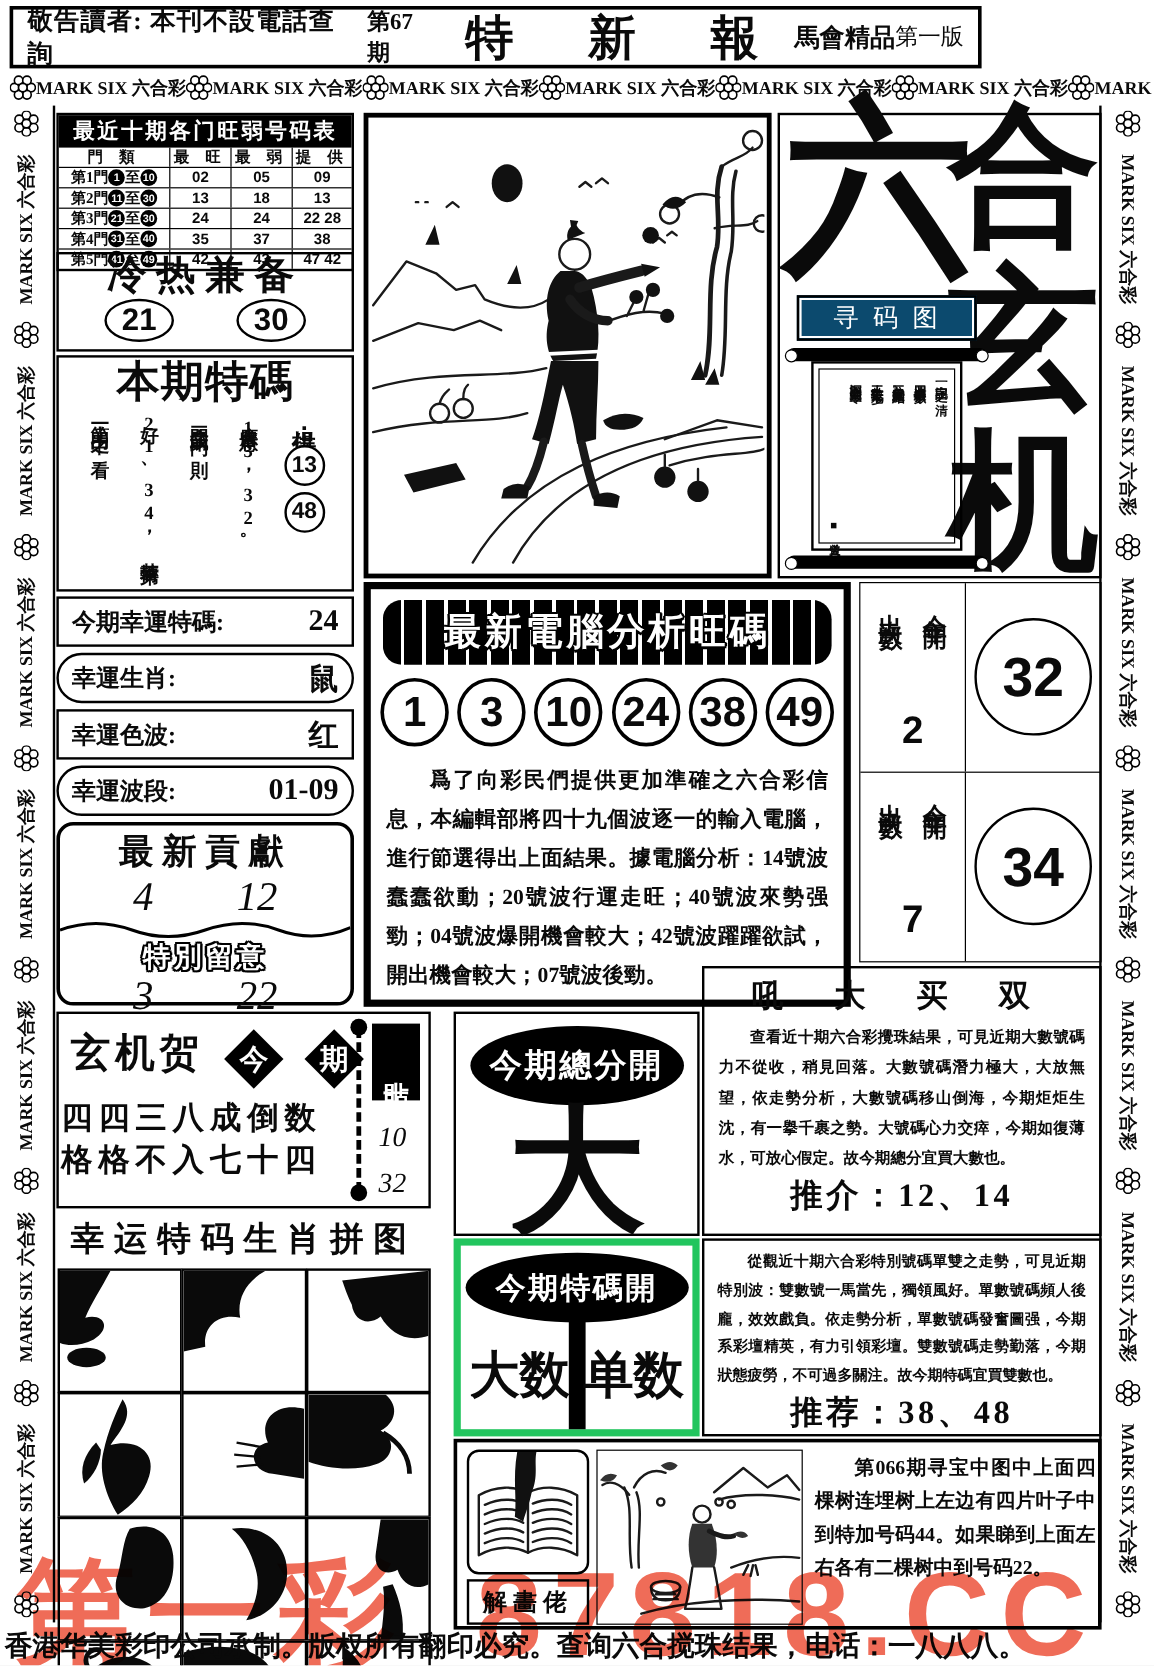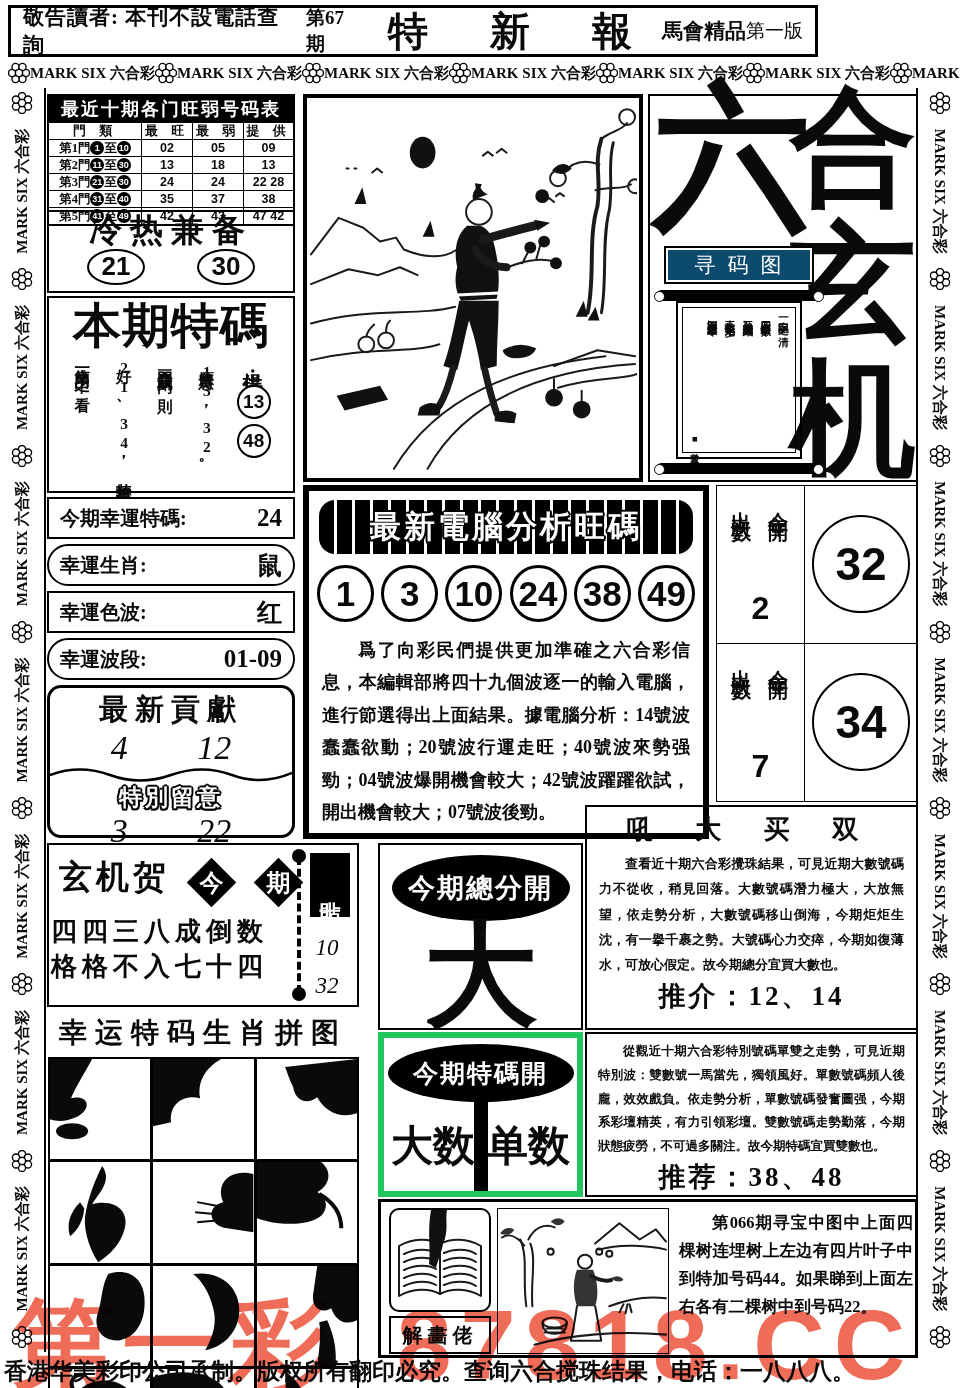--- a/index.html
+++ b/index.html
@@ -51,21 +51,21 @@
   .ht-head > div { font-size:13px; letter-spacing:5px; font-family:"Liberation Serif",serif !important; }
 
   
   #cold-hot { left:47px; top:210px; width:248px; height:83px; border:2.5px solid #000; text-align:center; }
   #cold-hot .ttl { font-size:33px; font-weight:bold; letter-spacing:8px; line-height:1.05; margin-top:1px; }
   #cold-hot .balls { display:flex; justify-content:center; gap:52px; margin-top:1px; }
   #cold-hot .ring { width:58px; height:36px; border-radius:50%; font-size:26px; }
 
   
   #special-box { left:47px; top:296px; width:248px; height:197px; border:2.5px solid #000; }
-  #special-box .ttl { font-size:48px; font-weight:bold; text-align:center; line-height:1.15; letter-spacing:1px; }
+  #special-box .ttl { font-size:36px; font-weight:bold; text-align:center; line-height:1.15; letter-spacing:1px; }
   #special-cols { display:flex; flex-direction:row-reverse; justify-content:space-evenly;
     height:146px; padding:0 2px; }
   #special-cols .vtext { font-size:15.5px; font-weight:600; letter-spacing:2px; padding-top:4px; }
   #provide-col { display:flex; flex-direction:column; align-items:center; }
   #provide-col .vtext { font-size:20px; font-weight:bold; letter-spacing:1px; }
   #provide-col .ring { width:34px; height:34px; font-size:19px; margin-top:5px; }
 
   
   .lucky-row { left:47px; width:248px; height:42px; border:2px solid #000; display:flex;
     align-items:center; justify-content:space-between; padding:0 11px; background:#fff; }

